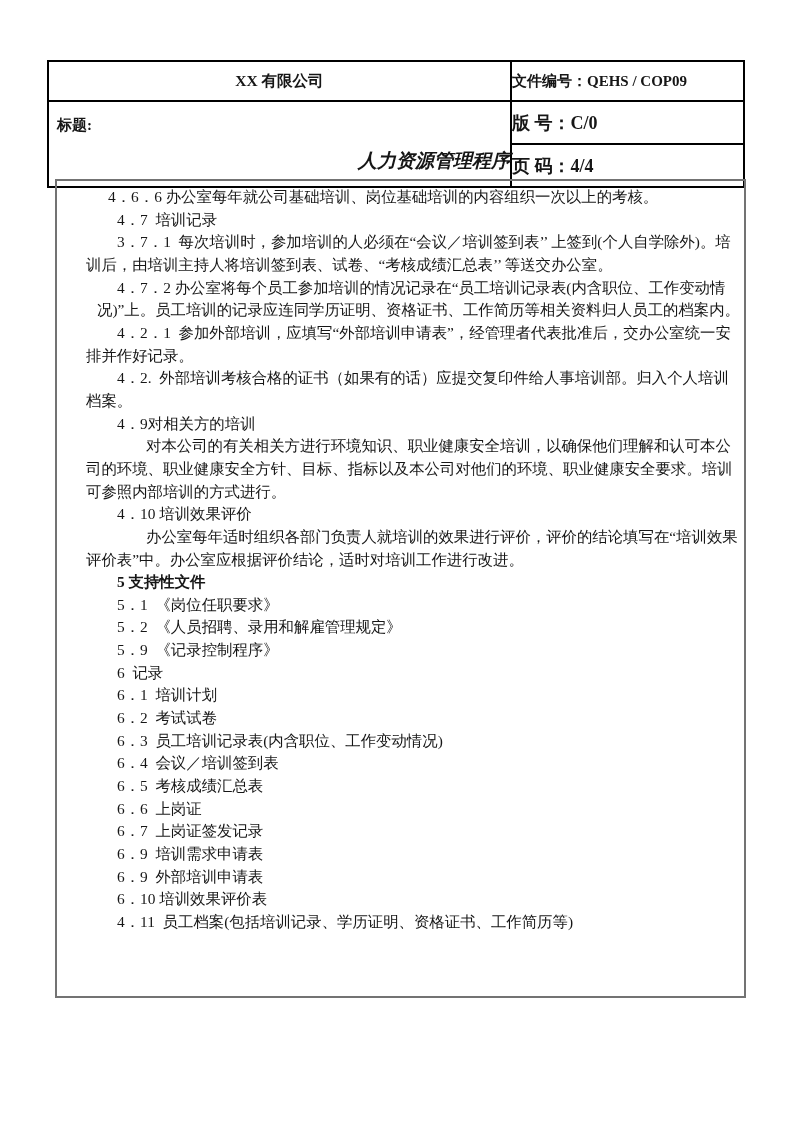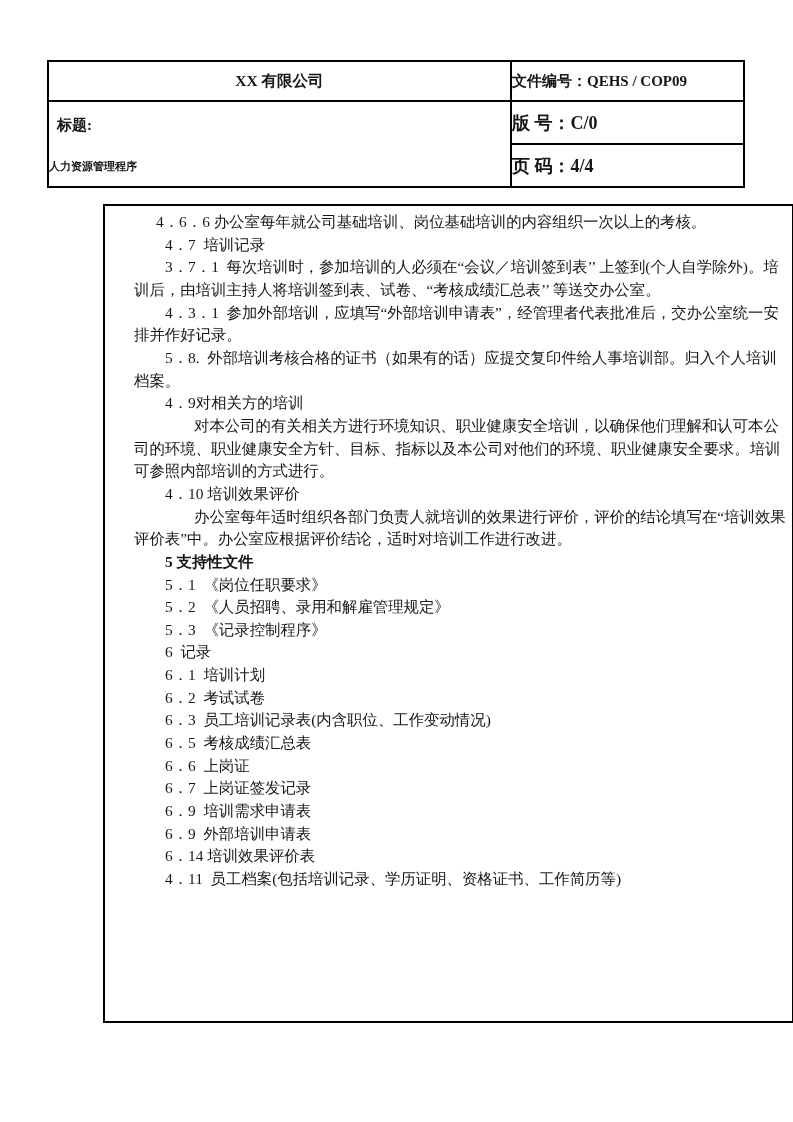--- a/index.html
+++ b/index.html
@@ -29,35 +29,34 @@
     font-weight:bold;font-size:15px;
     padding-left:9px;height:38px;
   }
   td.titlecell{position:relative;height:84px;}
   .title-label{
     position:absolute;top:14px;left:8px;
     font-weight:bold;font-size:15px;
   }
   .doc-title{
     position:absolute;bottom:12px;left:0;width:100%;
-    text-align:left;font-weight:bold;font-size:11px;
+    text-align:right;font-weight:bold;font-size:19px;font-style:italic;
   }
   td.ver,td.pg{
     font-weight:bold;font-size:18px;
     padding-left:9px;height:41px;
   }
   
   .doc-body{
-    position:absolute;left:55px;top:204px;
+    position:absolute;left:55px;top:179px;
     width:691px;height:819px;
     box-sizing:border-box;
-    border:2px solid #000000;
+    border:2px solid #737373;
     padding:5px 4px 0 29px;
     overflow:hidden;
-    margin-left:48px;
   }
   .doc-body p{
     margin:0;
     font-size:15.4px;
     line-height:22.65px;
     white-space:pre-wrap;
     text-align:left;
   }
   .ind-a{text-indent:22px;}
   .ind-b{text-indent:31px;}
@@ -86,36 +85,38 @@
     <tr>
       <td class="pg"><span>页 码：</span><span>4/4</span></td>
     </tr>
   </tbody>
     </table>
 
   <div class="doc-body">
     <p class="ind-a">4．6．6 办公室每年就公司基础培训、岗位基础培训的内容组织一次以上的考核。</p>
     <p class="ind-b">4．7  培训记录</p>
     <p class="ind-b">3．7．1  每次培训时，参加培训的人必须在“会议／培训签到表’’ 上签到(个人自学除外)。培训后，由培训主持人将培训签到表、试卷、“考核成绩汇总表’’ 等送交办公室。</p>
-    <p class="ind-b">4．3．1  参加外部培训，应填写“外部培训申请表”，经管理者代表批准后，交办公室统一安排并作好记录。</p>
-    <p class="ind-b">5．8.  外部培训考核合格的证书（如果有的话）应提交复印件给人事培训部。归入个人培训档案。</p>
+    <p class="hang">4．7．2 办公室将每个员工参加培训的情况记录在“员工培训记录表(内含职位、工作变动情况)”上。员工培训的记录应连同学历证明、资格证书、工作简历等相关资料归人员工的档案内。</p>
+    <p class="ind-b">4．2．1  参加外部培训，应填写“外部培训申请表”，经管理者代表批准后，交办公室统一安排并作好记录。</p>
+    <p class="ind-b">4．2.  外部培训考核合格的证书（如果有的话）应提交复印件给人事培训部。归入个人培训档案。</p>
     <p class="ind-b">4．9对相关方的培训</p>
     <p class="ind-c">对本公司的有关相关方进行环境知识、职业健康安全培训，以确保他们理解和认可本公司的环境、职业健康安全方针、目标、指标以及本公司对他们的环境、职业健康安全要求。培训可参照内部培训的方式进行。</p>
     <p class="ind-b">4．10 培训效果评价</p>
     <p class="ind-c">办公室每年适时组织各部门负责人就培训的效果进行评价，评价的结论填写在“培训效果评价表”中。办公室应根据评价结论，适时对培训工作进行改进。</p>
     <p class="ind-b bold">5 支持性文件</p>
     <p class="ind-b">5．1  《岗位任职要求》</p>
     <p class="ind-b">5．2  《人员招聘、录用和解雇管理规定》</p>
-    <p class="ind-b">5．3  《记录控制程序》</p>
+    <p class="ind-b">5．9  《记录控制程序》</p>
     <p class="ind-b">6  记录</p>
     <p class="ind-b">6．1  培训计划</p>
     <p class="ind-b">6．2  考试试卷</p>
     <p class="ind-b">6．3  员工培训记录表(内含职位、工作变动情况)</p>
+    <p class="ind-b">6．4  会议／培训签到表</p>
     <p class="ind-b">6．5  考核成绩汇总表</p>
     <p class="ind-b">6．6  上岗证</p>
     <p class="ind-b">6．7  上岗证签发记录</p>
     <p class="ind-b">6．9  培训需求申请表</p>
     <p class="ind-b">6．9  外部培训申请表</p>
-    <p class="ind-b">6．14 培训效果评价表</p>
+    <p class="ind-b">6．10 培训效果评价表</p>
     <p class="ind-b">4．11  员工档案(包括培训记录、学历证明、资格证书、工作简历等)</p>
   </div>
 
 </div>
 
 </body></html>

